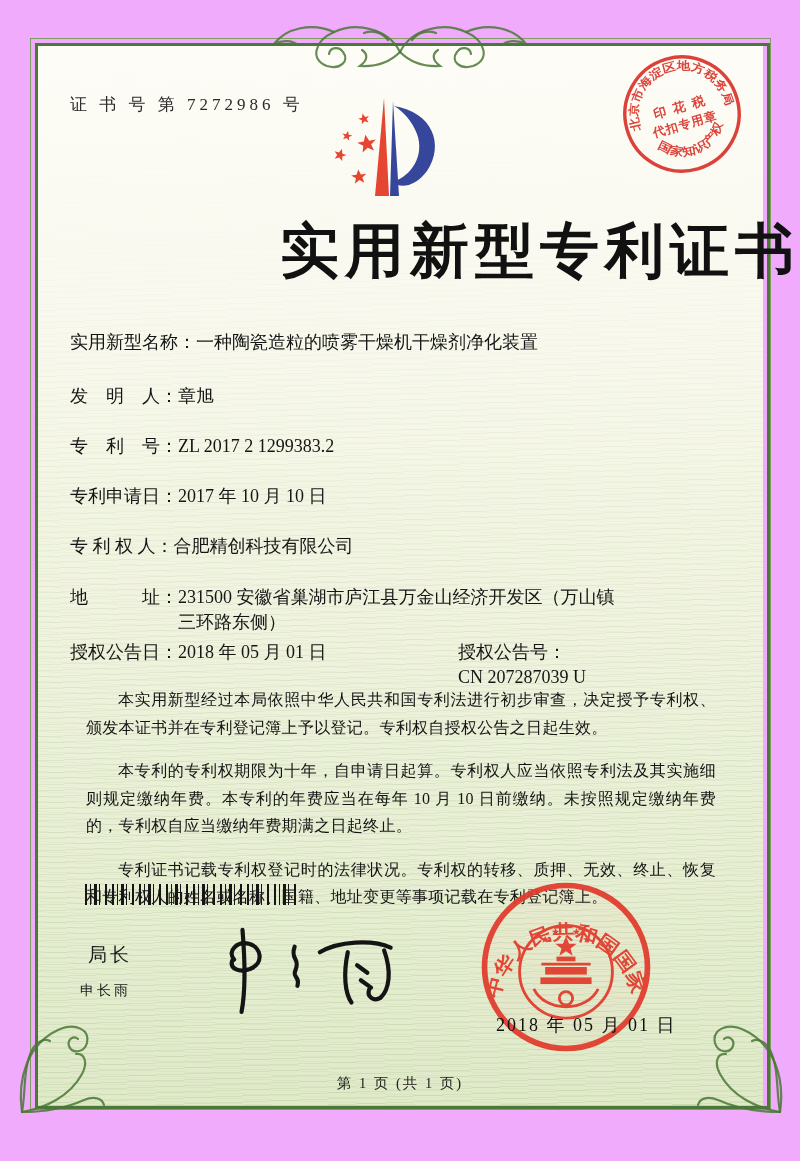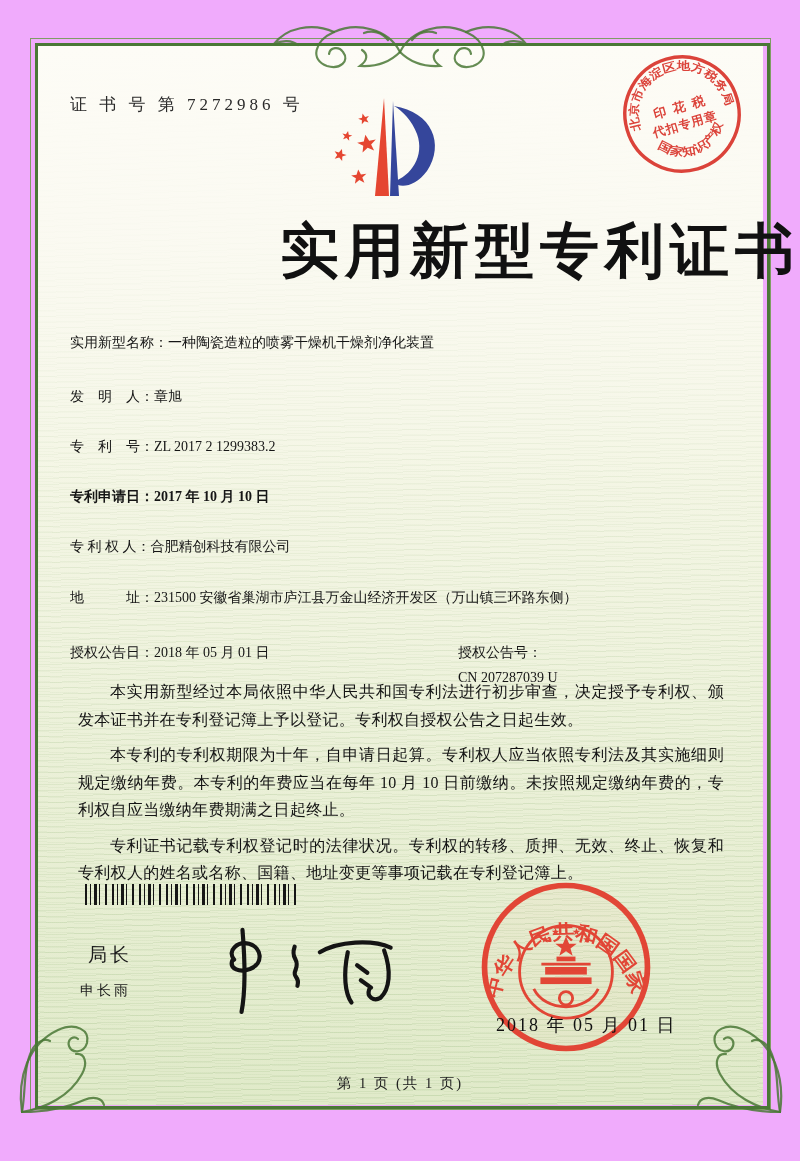--- a/index.html
+++ b/index.html
@@ -32,36 +32,36 @@
   .stamp text{fill:var(--stamp-red,#d9342b);font-family:"Liberation Serif","DejaVu Serif",serif;font-weight:bold;}
 
   .logo{position:absolute;left:331px;top:92px;}
   .logo .red{fill:var(--logo-red,#e54631);}
   .logo .blue{fill:var(--logo-blue,#35469b);}
 
   .title{position:absolute;left:0;right:0;top:212px;text-align:right;
     font-size:59px;font-weight:bold;letter-spacing:6px;color:#111;}
 
   .field{position:absolute;left:70px;display:flex;align-items:flex-start;
-    font-size:14px;line-height:25px;color:#151515;}
+    font-size:18px;line-height:25px;color:#151515;}
   .flabel{flex:0 0 auto;white-space:pre;}
   .fvalue{white-space:pre-wrap;}
   .f-name{top:330px;}
   .f-inventor{top:384px;}
   .f-patno{top:434px;}
-  .f-filing{top:484px;font-weight:bold;}
+  .f-filing{top:484px;}
   .f-patentee{top:534px;}
   .f-address{top:585px;}
   .f-address .fvalue{max-width:448px;}
   .f-grantdate{top:640px;justify-content:center;}
   .f-grantno{top:640px;left:458px;flex-direction:column;}
 
   .paras{position:absolute;left:70px;top:670px;width:662px;font-size:16px;
     line-height:27.5px;letter-spacing:.3px;color:#141414;text-align:justify;}
-  .paras p{margin:8px;text-indent:2em;}
+  .paras p{margin:16px;text-indent:2em;}
 
   .barcode{position:absolute;left:85px;top:884px;width:215px;height:21px;
     background:
       repeating-linear-gradient(90deg,#161616 0 2px,transparent 2px 5px,#161616 5px 6px,transparent 6px 9px,#161616 9px 12px,transparent 12px 14px,#161616 14px 15px,transparent 15px 20px,#161616 20px 22px,transparent 22px 27px);}
 
   .sig-title{position:absolute;left:88px;top:942px;font-size:19px;letter-spacing:3px;color:#1a1a1a;}
   .sig-name{position:absolute;left:80px;top:982px;font-size:14px;letter-spacing:3px;color:#1a1a1a;}
   .signature{position:absolute;left:208px;top:920px;}
   .signature path{stroke:#141414;stroke-width:4.5;fill:none;stroke-linecap:round;stroke-linejoin:round;}
 

